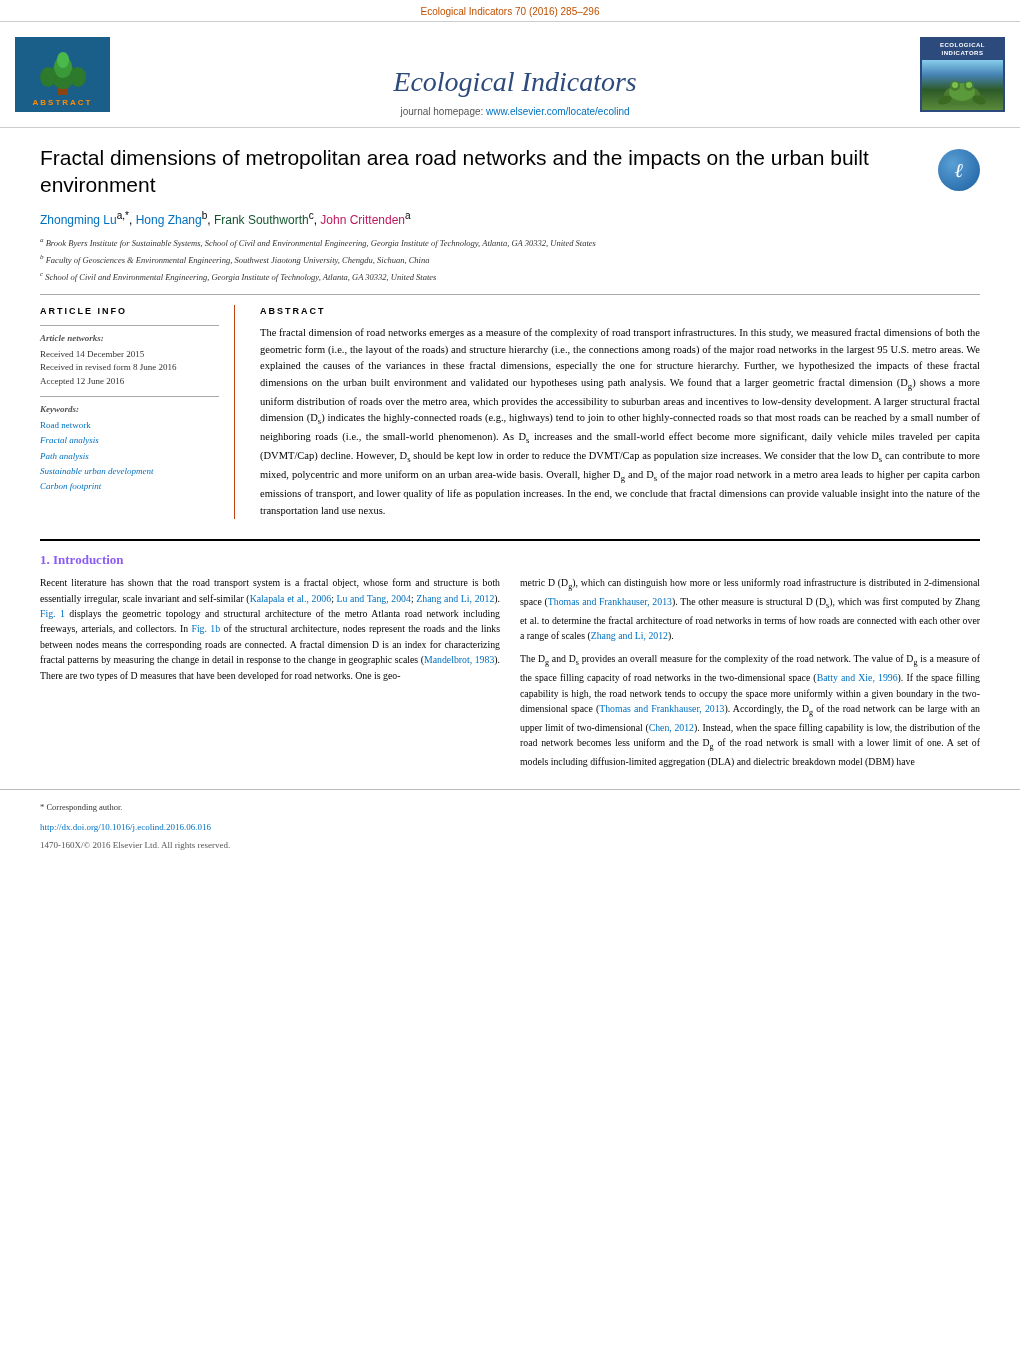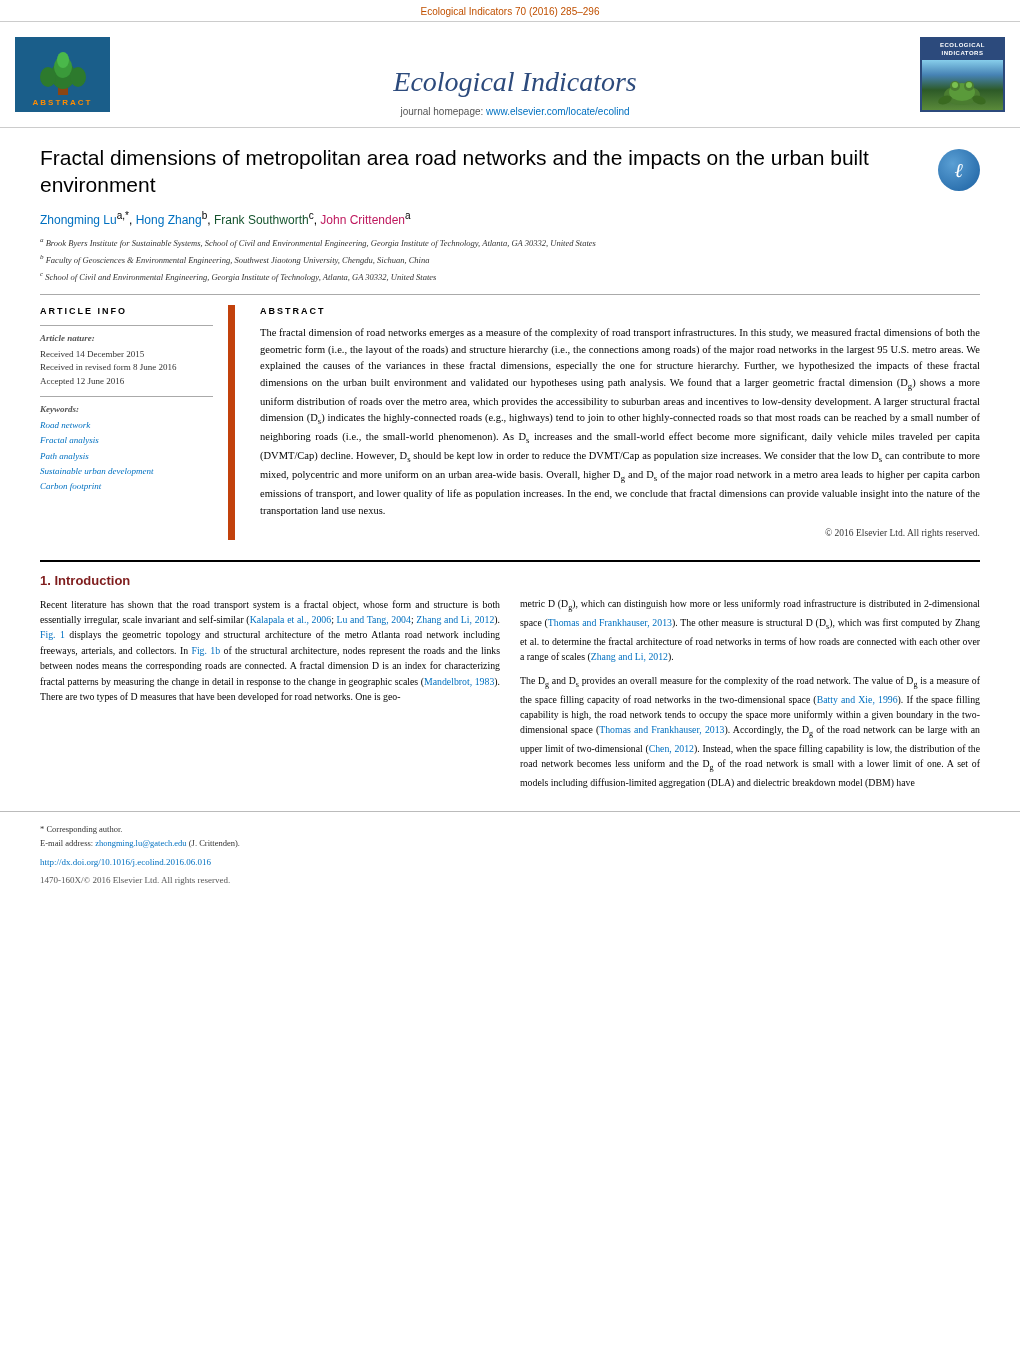--- a/index.html
+++ b/index.html
@@ -79,58 +79,57 @@
     <div><sup>a</sup> Brook Byers Institute for Sustainable Systems, School of Civil and Environmental Engineering, Georgia Institute of Technology, Atlanta, GA 30332, United States</div>
     <div style="margin-top:2px;"><sup>b</sup> Faculty of Geosciences &amp; Environmental Engineering, Southwest Jiaotong University, Chengdu, Sichuan, China</div>
     <div style="margin-top:2px;"><sup>c</sup> School of Civil and Environmental Engineering, Georgia Institute of Technology, Atlanta, GA 30332, United States</div>
   </div>
 </div>
 
 <hr style="border:none; border-top:1px solid #aaa; margin:10px 40px 0 40px;">
 
 <div style="display:flex; padding:10px 40px; gap:25px;">
 
-  <div style="width:195px; flex-shrink:0; border-right:7px solid #c2410c; padding-right:15px;">
+  <div style="width:195px; flex-shrink:0; border-right:1px solid #c2410c; padding-right:15px;">
     <div style="font-size:9px; letter-spacing:2px; color:#000; font-family:Arial; font-weight:bold; margin-bottom:8px;">ARTICLE INFO</div>
 
     <hr style="border:none; border-top:1px solid #aaa; margin-bottom:6px;">
 
-    <div style="font-size:9px; font-style:italic; font-weight:bold; color:#555; margin-bottom:3px;">Article nature:</div>
+    <div style="font-size:9px; font-style:italic; font-weight:bold; color:#555; margin-bottom:3px;">Article networks:</div>
     <div style="font-size:9px; color:#333; margin-bottom:1px;">Received 14 December 2015</div>
     <div style="font-size:9px; color:#333; margin-bottom:1px;">Received in revised form 8 June 2016</div>
     <div style="font-size:9px; color:#333; margin-bottom:8px;">Accepted 12 June 2016</div>
 
     <hr style="border:none; border-top:1px solid #aaa; margin-bottom:6px;">
 
     <div style="font-size:9px; font-style:italic; font-weight:bold; color:#555; margin-bottom:3px;">Keywords:</div>
     <div style="font-size:9px; color:#555; line-height:1.7;">
-      <div style="color:#0070c0; font-style:italic; cursor:pointer;">Road network</div>
+      <div style="color:#0070c0; cursor:pointer;">Road network</div>
       <div style="color:#0070c0; font-style:italic; cursor:pointer;">Fractal analysis</div>
       <div style="color:#0070c0; font-style:italic; cursor:pointer;">Path analysis</div>
       <div style="color:#0070c0; font-style:italic; cursor:pointer;">Sustainable urban development</div>
       <div style="color:#0070c0; font-style:italic; cursor:pointer;">Carbon footprint</div>
     </div>
   </div>
 
   <div style="flex:1;">
     <div style="font-size:9px; letter-spacing:2px; color:#000; font-family:Arial; font-weight:bold; margin-bottom:8px;">ABSTRACT</div>
     <div style="font-size:10.5px; line-height:1.58; color:#000; text-align:justify;">
       The fractal dimension of road networks emerges as a measure of the complexity of road transport infrastructures. In this study, we measured fractal dimensions of both the geometric form (i.e., the layout of the roads) and structure hierarchy (i.e., the connections among roads) of the major road networks in the largest 95 U.S. metro areas. We explained the causes of the variances in these fractal dimensions, especially the one for structure hierarchy. Further, we <span>hypothesized</span> the impacts of these fractal dimensions on the urban built environment and validated our hypotheses using path analysis. We found that a larger geometric fractal dimension (D<sub>g</sub>) shows a more uniform distribution of roads over the metro area, which provides the accessibility to suburban areas and incentives to low-density development. A larger structural fractal dimension (D<sub>s</sub>) indicates the highly-connected roads (e.g., highways) tend to join to other highly-connected roads so that most roads can be reached by a small number of neighboring roads (i.e., the small-world phenomenon). As D<sub>s</sub> increases and the small-world effect become more significant, daily vehicle miles traveled per capita (DVMT/Cap) decline. However, D<sub>s</sub> should be kept low in order to reduce the DVMT/Cap as population size increases. We consider that the low D<sub>s</sub> can contribute to more mixed, polycentric and more uniform on an urban area-wide basis. Overall, higher D<sub>g</sub> and D<sub>s</sub> of the major road network in a metro area leads to higher per capita carbon emissions of transport, and lower quality of life as population increases. In the end, we conclude that fractal dimensions can provide valuable insight into the nature of the transportation land use nexus.
     </div>
-    <div style="font-size:9.5px; text-align:right; margin-top:8px; color:#333;">© 2016 Elsevier Ltd. All rights reserved.</div>
   </div>
 
 </div>
 
 <hr style="border:none; border-top:2px solid #000; margin:10px 40px;">
 
 <div style="display:flex; gap:20px; padding:0 40px;">
 
   <div style="flex:1;">
-    <div style="font-size:13px; font-weight:bold; font-family:Liberation Sans, sans-serif; margin-bottom:6px; color:#7f1d1d;">
+    <div style="font-size:13px; font-weight:bold; font-family:Liberation Serif, serif; margin-bottom:6px; color:#8b5cf6;">
       <span>1.</span> <span>Introduction</span>
     </div>
     <div style="font-size:9.8px; line-height:1.57; color:#000; text-align:justify;">
       Recent literature has shown that the road transport system is a fractal object, whose form and structure is both essentially irregular, scale invariant and self-similar (<span style="color:#0070c0; cursor:pointer;">Kalapala et al., 2006</span>; <span style="color:#0070c0; cursor:pointer;">Lu and Tang, 2004</span>; <span style="color:#0070c0; cursor:pointer;">Zhang and Li, 2012</span>). <span style="color:#0070c0; cursor:pointer;">Fig. 1</span> displays the geometric topology and structural architecture of the metro Atlanta road network including freeways, arterials, and collectors. In <span style="color:#0070c0; cursor:pointer;">Fig. 1b</span> of the structural architecture, nodes represent the roads and the links between nodes means the corresponding roads are connected. A fractal dimension D is an index for characterizing fractal patterns by measuring the change in detail in response to the change in geographic scales (<span style="color:#0070c0; cursor:pointer;">Mandelbrot, 1983</span>). There are two types of D measures that have been developed for road networks. One is geo-
     </div>
   </div>
 
   <div style="flex:1;">
     <div style="font-size:9.8px; line-height:1.57; color:#000; text-align:justify; margin-bottom:8px;margin-top:24px;">
       metric D (D<sub>g</sub>), which can distinguish how more or less uniformly road infrastructure is distributed in 2-dimensional space (<span style="color:#0070c0; cursor:pointer;">Thomas and Frankhauser, 2013</span>). The other measure is structural D (D<sub>s</sub>), which was first computed by Zhang et al. to determine the fractal architecture of road networks in terms of how roads are connected with each other over a range of scales (<span style="color:#0070c0; cursor:pointer;">Zhang and Li, 2012</span>).
@@ -139,23 +138,18 @@
       The D<sub>g</sub> and D<sub>s</sub> provides an overall measure for the complexity of the road network. The value of D<sub>g</sub> is a measure of the space filling capacity of road networks in the two-dimensional space (<span style="color:#0070c0; cursor:pointer;">Batty and Xie, 1996</span>). If the space filling capability is high, the road network tends to occupy the space more uniformly within a given boundary in the two-dimensional space (<span style="color:#0070c0; cursor:pointer;">Thomas and Frankhauser, 2013</span>). Accordingly, the D<sub>g</sub> of the road network can be large with an upper limit of two-dimensional (<span style="color:#0070c0; cursor:pointer;">Chen, 2012</span>). Instead, when the space filling capability is low, the distribution of the road network becomes less uniform and the D<sub>g</sub> of the road network is small with a lower limit of one. A set of models including diffusion-limited aggregation (DLA) and dielectric breakdown model (DBM) have
     </div>
   </div>
 
 </div>
 
 <div style="padding:12px 40px 4px 40px; border-top:1px solid #bbb; margin-top:20px; font-size:8.5px; color:#333;">
   <div class="fn-star">
     <span>* Corresponding author.</span>
   </div>
-  <div style="margin-top:2px;">
-    <span>E-mail address:</span>
-    <span style="color:#0070c0; cursor:pointer;"> <span>zhongming.lu@gatech.edu</span></span>
-    <span>(J. Crittenden).</span>
-  </div>
 </div>
 
 <div style="padding:3px 40px; font-size:9px;">
   <span style="color:#0070c0; cursor:pointer;"><span>http://dx.doi.org/10.1016/j.ecolind.2016.06.016</span></span>
 </div>
 <div style="padding:2px 40px; font-size:9px; color:#555;">1470-160X/© 2016 Elsevier Ltd. All rights reserved.</div>
 
 </body></html>

